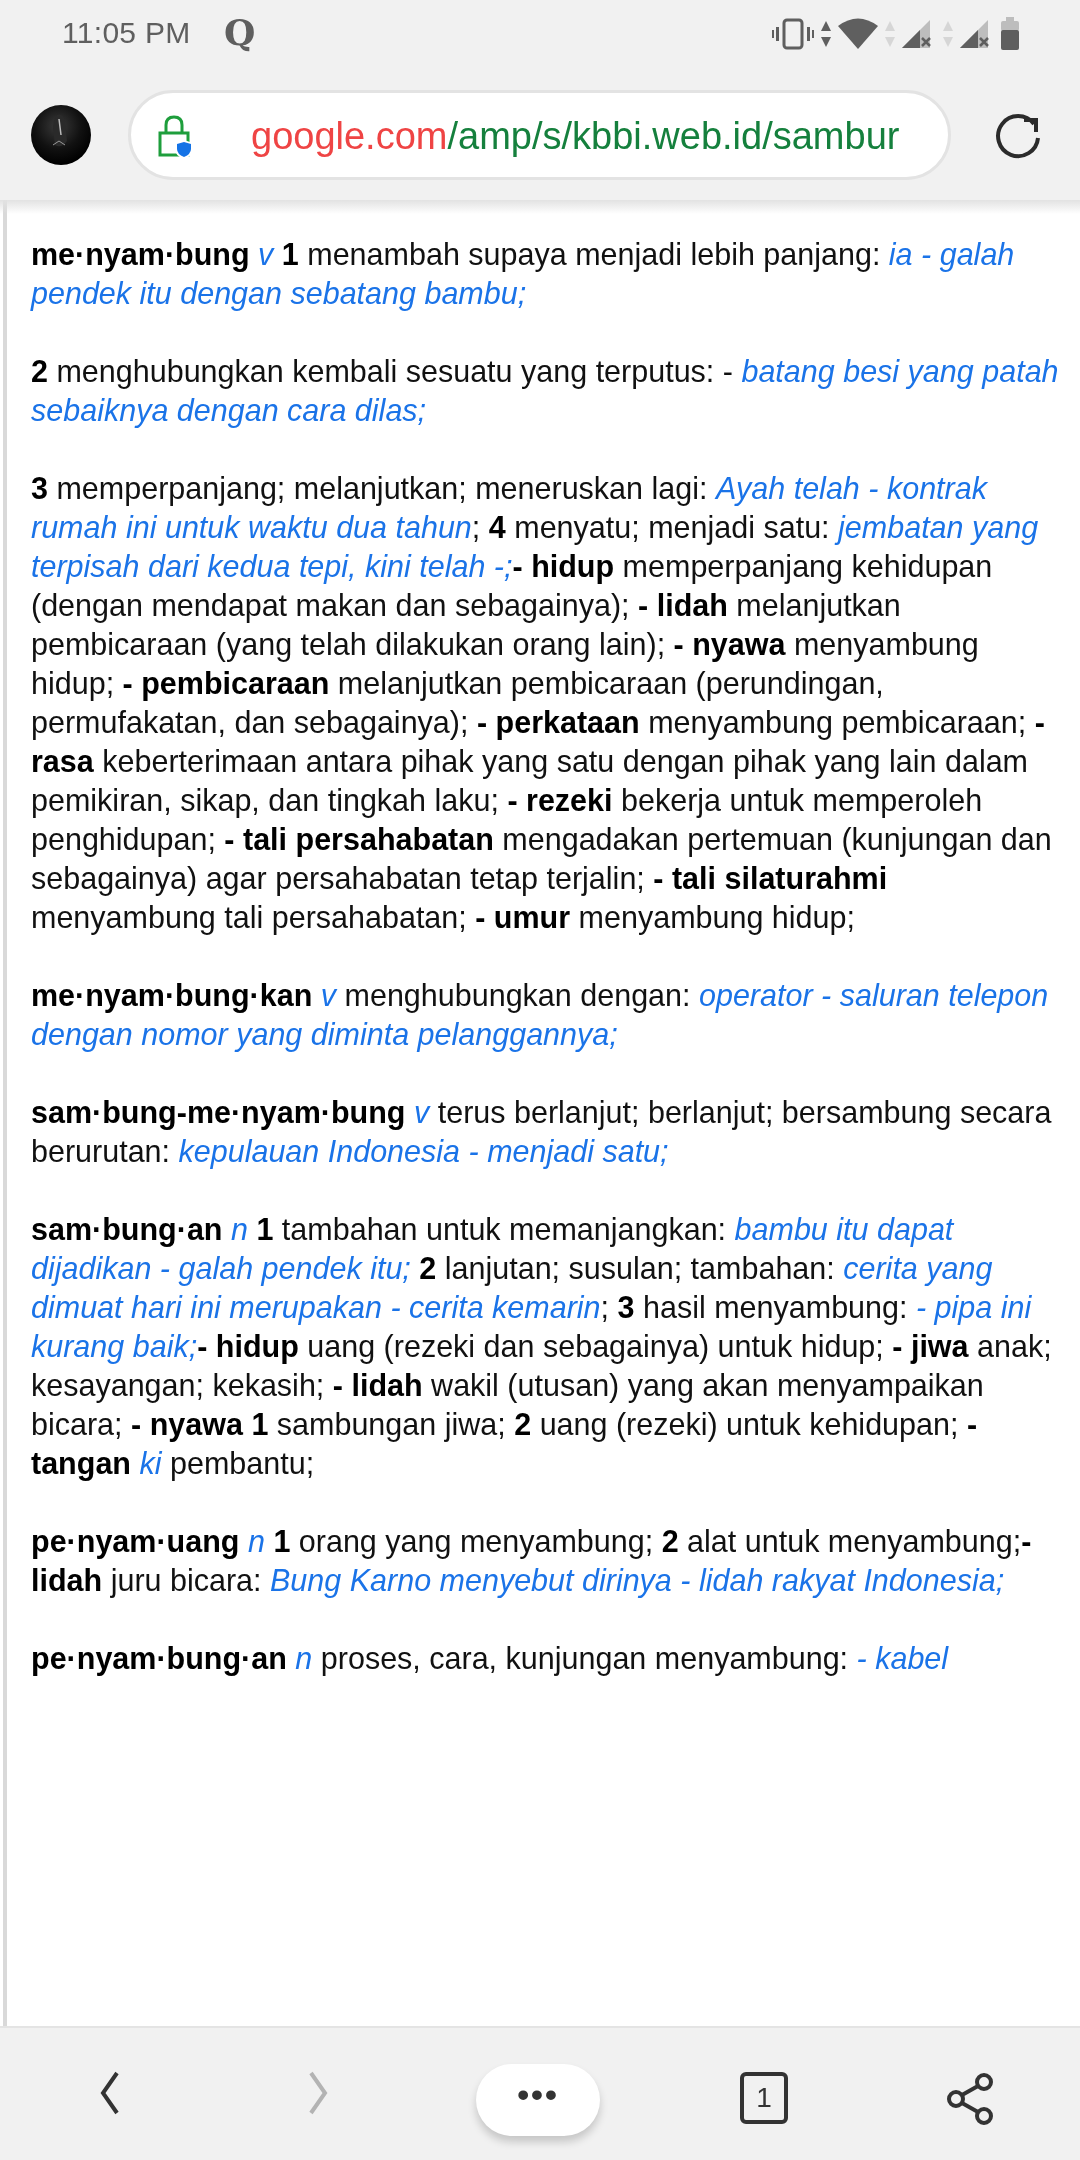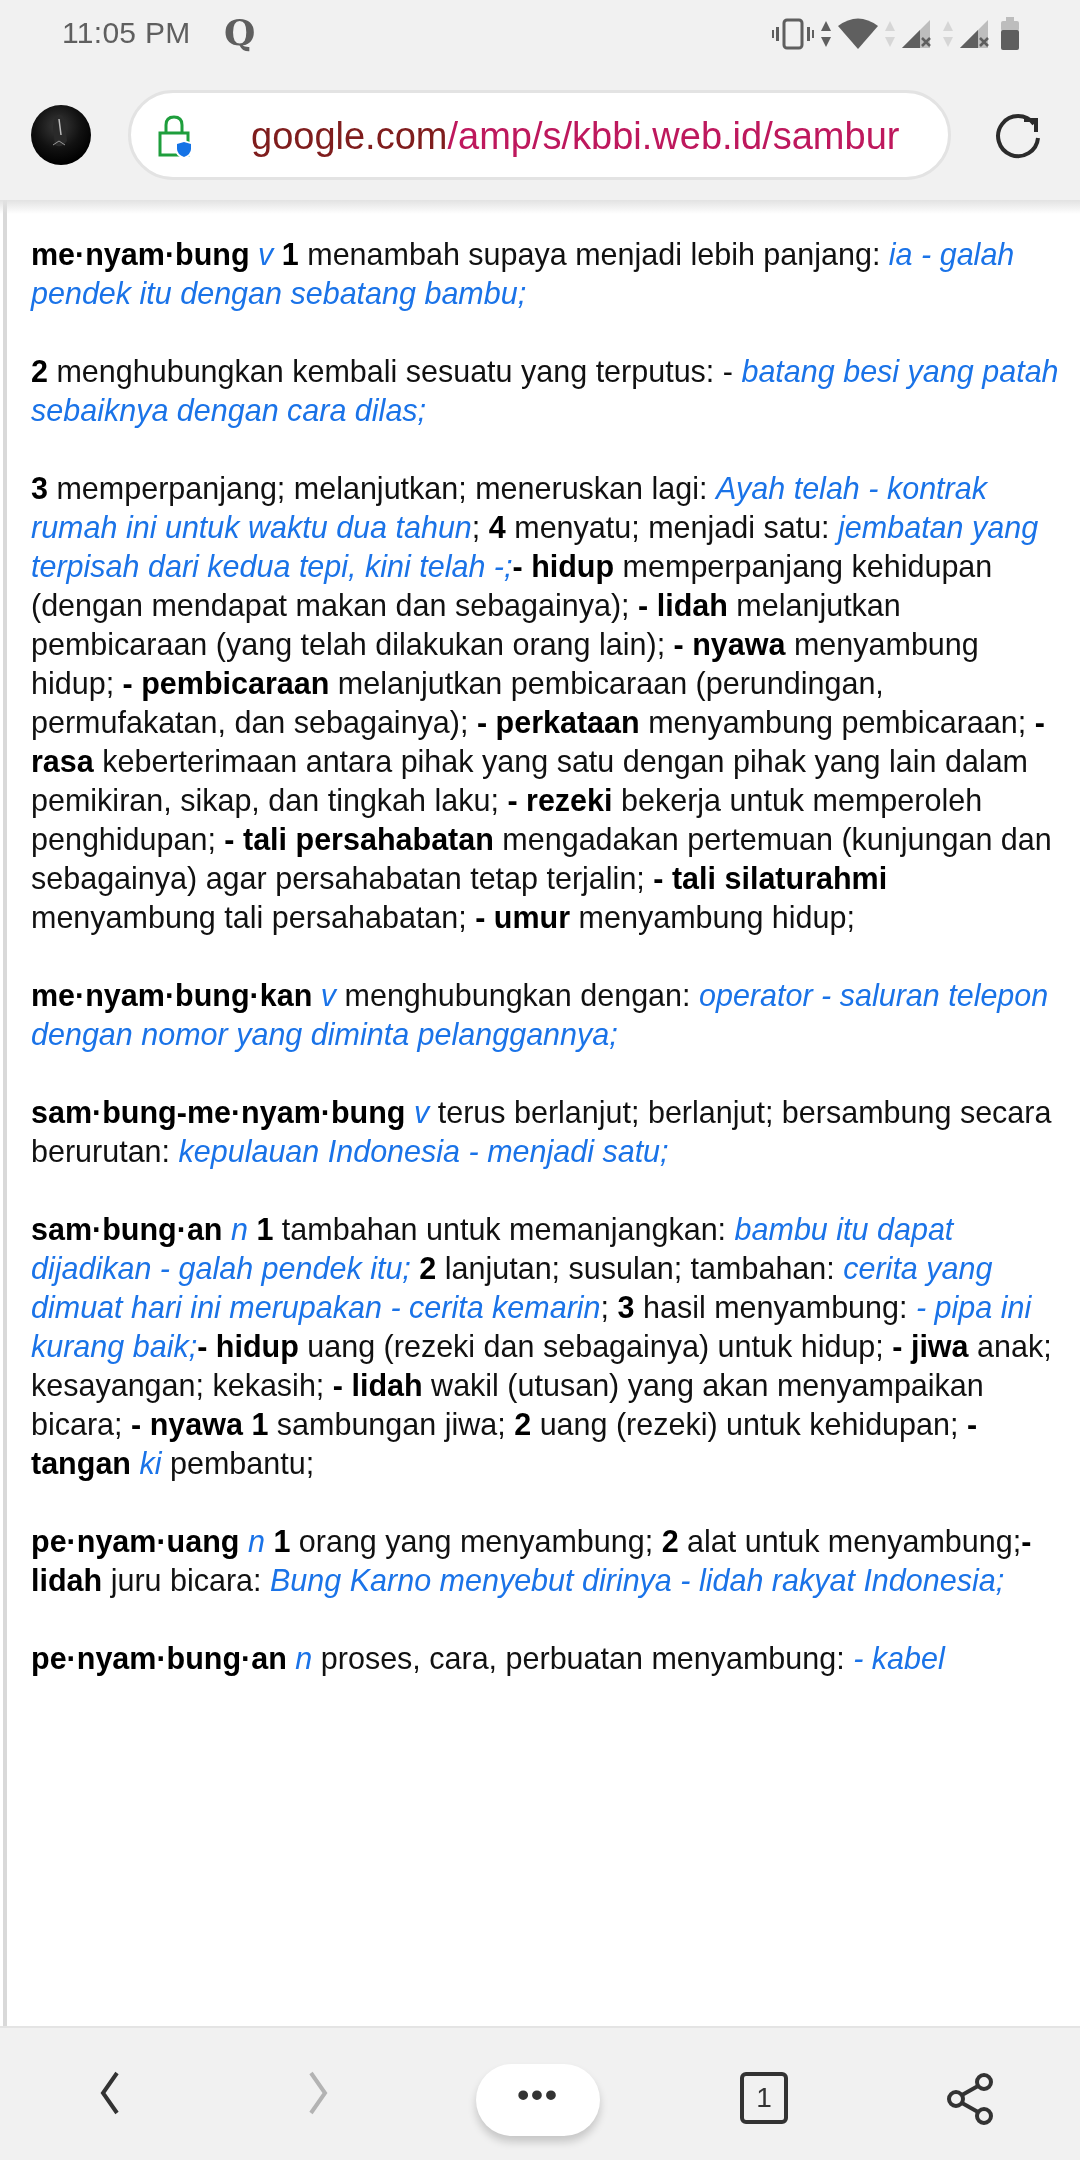--- a/index.html
+++ b/index.html
@@ -13,22 +13,22 @@
   .status-icons { position: absolute; right: 60px; top: 16px; height: 36px; display: flex; align-items: center; gap: 6px; }
   .status-icons svg { display: block; }
 
   
   .url-row { position: absolute; left: 0; top: 70px; width: 1080px; height: 130px; background: #f1f1f1; }
   .avatar { position: absolute; left: 31px; top: 105px; width: 60px; height: 60px; border-radius: 50%; background: radial-gradient(circle at 45% 35%, #3a3a3a 0%, #111 45%, #000 75%); overflow: hidden; }
   .avatar svg { position: absolute; left: 0; top: 0; }
   .url-field { position: absolute; left: 128px; top: 90px; width: 823px; height: 90px; background: #fff; border: 3px solid #e3e3e3; border-radius: 45px; }
   .lock-icon { position: absolute; left: 27px; top: 22px; }
   .url-text { position: absolute; left: 120px; top: 20px; font-size: 38px; line-height: 46px; white-space: nowrap; overflow: hidden; width: 670px; }
-  .url-host { color: #7f1d1d; }
-  .url-path { color: #be185d; }
+  .url-host { color: #ef4444; }
+  .url-path { color: #15803d; }
   .reload-btn { position: absolute; left: 990px; top: 108px; width: 56px; height: 56px; }
 
   
   .content { position: absolute; left: 0; top: 200px; width: 1080px; height: 2074px; background: #fff; overflow: hidden; }
   .content-shadow { position: absolute; left: 0; top: 200px; width: 1080px; height: 14px; background: linear-gradient(#e2e2e2, rgba(255,255,255,0)); z-index: 2; }
   .left-rule { position: absolute; left: 3px; top: 0; width: 4px; height: 100%; background: #d9d9d9; }
   .entries { position: absolute; left: 31px; top: 35px; width: 1030px; font-size: 30.5px; line-height: 39px; color: #111; }
   .entry { margin-bottom: 39px; }
   .hw { font-weight: bold; color: #000; }
   .num { font-weight: bold; color: #000; }
@@ -119,21 +119,21 @@
 <div class="content">
   <div class="left-rule"></div>
   <div class="entries" id="entries">
       <p class="entry"><span class="hw">me·nyam·bung</span> <span class="pos">v</span> <span class="num">1</span><span> menambah supaya menjadi lebih panjang: </span><span class="ex">ia - galah pendek itu dengan sebatang bambu;</span></p>
       <p class="entry"><span class="num">2</span><span> menghubungkan kembali sesuatu yang terputus: - </span><span class="ex">batang besi yang patah sebaiknya dengan cara dilas;</span></p>
       <p class="entry"><span class="num">3</span><span> memperpanjang; melanjutkan; meneruskan lagi: </span><span class="ex">Ayah telah - kontrak rumah ini untuk waktu dua tahun</span><span>; </span><span class="num">4</span><span> menyatu; menjadi satu: </span><span class="ex">jembatan yang terpisah dari kedua tepi, kini telah -;</span><span class="sub">- hidup</span><span> memperpanjang kehidupan (dengan mendapat makan dan sebagainya); </span><span class="sub">- lidah</span><span> melanjutkan pembicaraan (yang telah dilakukan orang lain); </span><span class="sub">- nyawa</span><span> menyambung hidup; </span><span class="sub">- pembicaraan</span><span> melanjutkan pembicaraan (perundingan, permufakatan, dan sebagainya); </span><span class="sub">- perkataan</span><span> menyambung pembicaraan; </span><span class="sub">- rasa</span><span> keberterimaan antara pihak yang satu dengan pihak yang lain dalam pemikiran, sikap, dan tingkah laku; </span><span class="sub">- rezeki</span><span> bekerja untuk memperoleh penghidupan; </span><span class="sub">- tali persahabatan</span><span> mengadakan pertemuan (kunjungan dan sebagainya) agar persahabatan tetap terjalin; </span><span class="sub">- tali silaturahmi</span><span> menyambung tali persahabatan; </span><span class="sub">- umur</span><span> menyambung hidup;</span></p>
       <p class="entry"><span class="hw">me·nyam·bung·kan</span> <span class="pos">v</span> <span> menghubungkan dengan: </span><span class="ex">operator - saluran telepon dengan nomor yang diminta pelanggannya;</span></p>
       <p class="entry"><span class="hw">sam·bung-me·nyam·bung</span> <span class="pos">v</span> <span> terus berlanjut; berlanjut; bersambung secara berurutan: </span><span class="ex">kepulauan Indonesia - menjadi satu;</span></p>
       <p class="entry"><span class="hw">sam·bung·an</span> <span class="pos">n</span> <span class="num">1</span><span> tambahan untuk memanjangkan: </span><span class="ex">bambu itu dapat dijadikan - galah pendek itu;</span><span> </span><span class="num">2</span><span> lanjutan; susulan; tambahan: </span><span class="ex">cerita yang dimuat hari ini merupakan - cerita kemarin</span><span>; </span><span class="num">3</span><span> hasil menyambung: </span><span class="ex">- pipa ini kurang baik;</span><span class="sub">- hidup</span><span> uang (rezeki dan sebagainya) untuk hidup; </span><span class="sub">- jiwa</span><span> anak; kesayangan; kekasih; </span><span class="sub">- lidah</span><span> wakil (utusan) yang akan menyampaikan bicara; </span><span class="sub">- nyawa 1</span><span> sambungan jiwa; </span><span class="num">2</span><span> uang (rezeki) untuk kehidupan; </span><span class="sub">- tangan</span><span> </span><span class="ex">ki</span><span> pembantu;</span></p>
       <p class="entry"><span class="hw">pe·nyam·uang</span> <span class="pos">n</span> <span> </span><span class="num">1</span><span> orang yang menyambung; </span><span class="num">2</span><span> alat untuk menyambung;</span><span class="sub">- lidah</span><span> juru bicara: </span><span class="ex">Bung Karno menyebut dirinya - lidah rakyat Indonesia;</span></p>
-      <p class="entry"><span class="hw">pe·nyam·bung·an</span> <span class="pos">n</span> <span> proses, cara, perbuatan menyambung: </span><span class="ex">- kabel</span></p>
+      <p class="entry"><span class="hw">pe·nyam·bung·an</span> <span class="pos">n</span> <span> proses, cara, kunjungan menyambung: </span><span class="ex">- kabel</span></p>
     </div>
 </div>
 <div class="content-shadow"></div>
 
 <div class="toolbar">
   <div class="tb-btn back-btn">
     <svg width="30" height="46" viewBox="0 0 30 46">
         <path d="M22 3 L8 23 L22 43" fill="none" stroke="#333" stroke-width="4"></path>
       </svg>
   </div>

